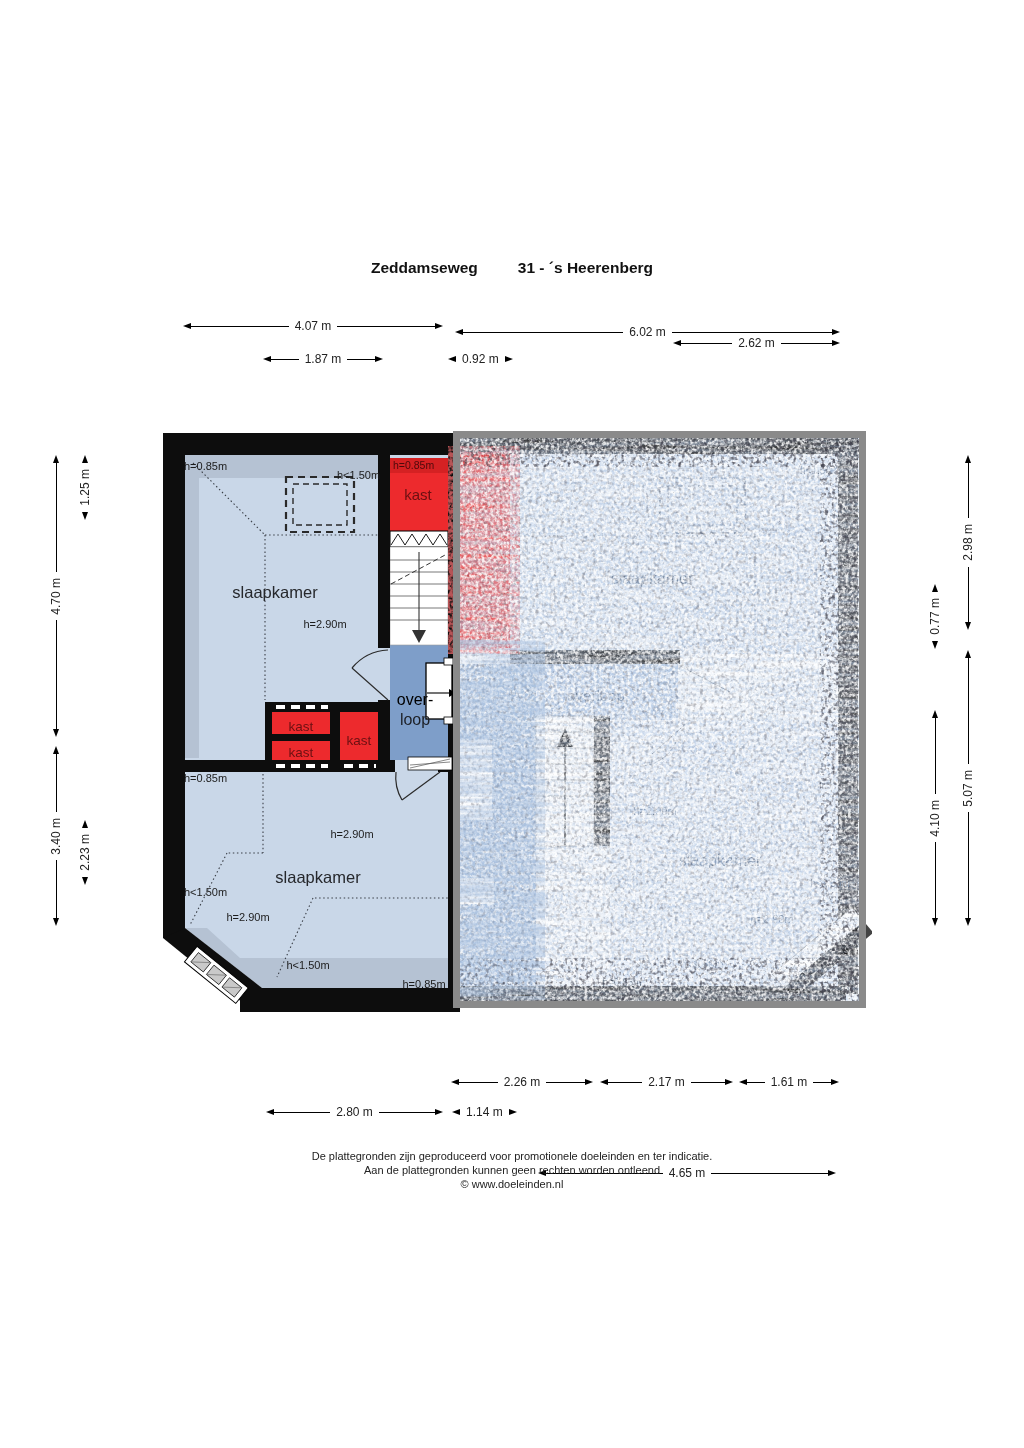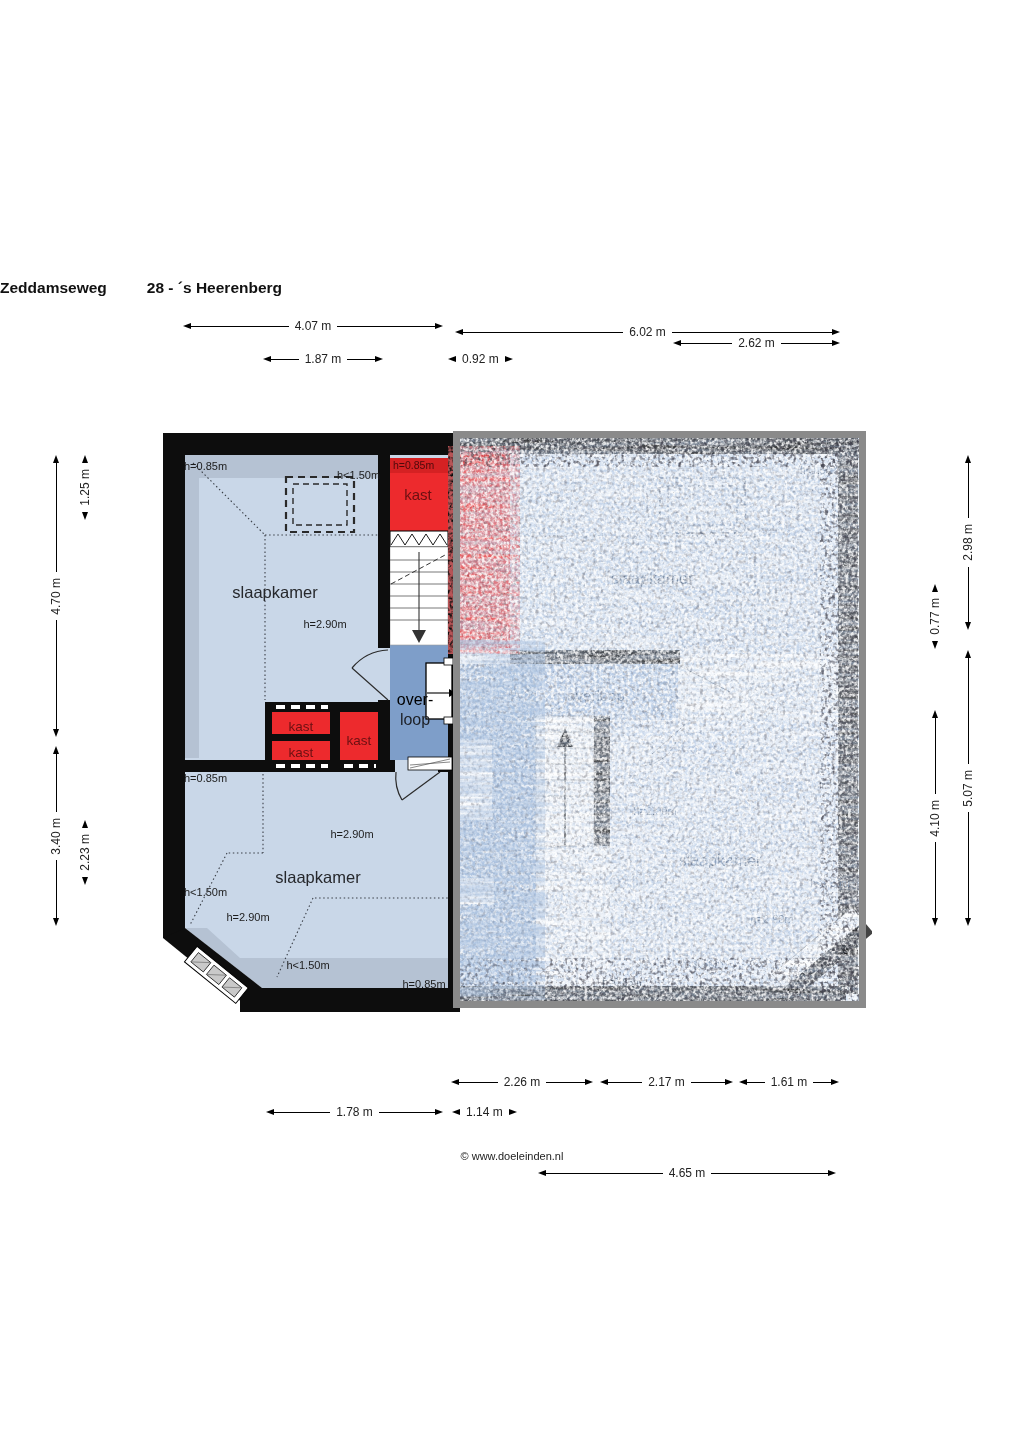--- a/index.html
+++ b/index.html
@@ -1,21 +1,21 @@
 <!DOCTYPE html>
 <html><head>
 <meta charset="utf-8">
 <style>
   html,body{margin:0;padding:0;background:#fff;}
   #page{position:relative;width:1024px;height:1448px;background:#ffffff;overflow:hidden;
         font-family:"Liberation Sans",sans-serif;color:#1a1a1a;}
   
   .title{position:absolute;left:0;top:258px;width:1024px;text-align:center;font-weight:bold;
          font-size:15.5px;line-height:19px;color:#111;}
-  .title .l1{display:flex;justify-content:flex-start;column-gap:40px;margin-top:20px;}
+  .title .l1{display:flex;justify-content:center;column-gap:40px;}
   
   .dim{position:absolute;display:flex;align-items:center;}
   .dim .lbl{font-size:12px;color:#222;white-space:nowrap;padding:0 6px;}
   .dim.h{height:14px;align-items:center;}
   .dim.h .ln{flex:1 1 auto;height:0;border-top:1.2px solid #000;}
   .dim.v{flex-direction:column;width:14px;}
   .dim.v .ln{flex:1 1 auto;width:0;border-left:1.2px solid #000;}
   .dim.v .lbl{writing-mode:vertical-rl;transform:rotate(180deg);padding:6px 0;}
   .ah{width:0;height:0;flex:0 0 auto;}
   .ah-l{border-top:3.5px solid transparent;border-bottom:3.5px solid transparent;border-right:8px solid #000;}
@@ -30,21 +30,21 @@
           font-size:11px;line-height:14px;color:#222;}
 </style>
 </head>
 <body>
 
 <div id="page">
 
   <div class="title">
     <div class="l1">
       <span>Zeddamseweg</span>
-      <span>28 - ´s Heerenberg</span>
+      <span>31 - ´s Heerenberg</span>
     </div>
   </div>
 
   <div class="dim h" style="left:183px;top:319px;width:260px">
     <span class="ah ah-l"></span>
       <span class="ln"></span>
       <span class="lbl">4.07 m</span>
       <span class="ln"></span>
       <span class="ah ah-r"></span>
     </div>
@@ -377,34 +377,36 @@
   <div class="dim h" style="left:739px;top:1075px;width:100px">
     <span class="ah ah-l"></span>
       <span class="ln"></span>
       <span class="lbl">1.61 m</span>
       <span class="ln"></span>
       <span class="ah ah-r"></span>
     </div>
   <div class="dim h" style="left:266px;top:1105px;width:177px">
     <span class="ah ah-l"></span>
       <span class="ln"></span>
-      <span class="lbl">1.78 m</span>
+      <span class="lbl">2.80 m</span>
       <span class="ln"></span>
       <span class="ah ah-r"></span>
     </div>
   <div class="dim h" style="left:452px;top:1105px;width:75px">
     <span class="ah ah-l"></span>
       <span class="lbl">1.14 m</span>
       <span class="ah ah-r"></span>
     </div>
   <div class="dim h" style="left:538px;top:1166px;width:298px">
     <span class="ah ah-l"></span>
       <span class="ln"></span>
       <span class="lbl">4.65 m</span>
       <span class="ln"></span>
       <span class="ah ah-r"></span>
     </div>
 
   <div class="footer">
+    <div>De plattegronden zijn geproduceerd voor promotionele doeleinden en ter indicatie.</div>
+    <div>Aan de plattegronden kunnen geen rechten worden ontleend</div>
     <div>© www.doeleinden.nl</div>
   </div>
 
 </div>
 
 </body></html>

